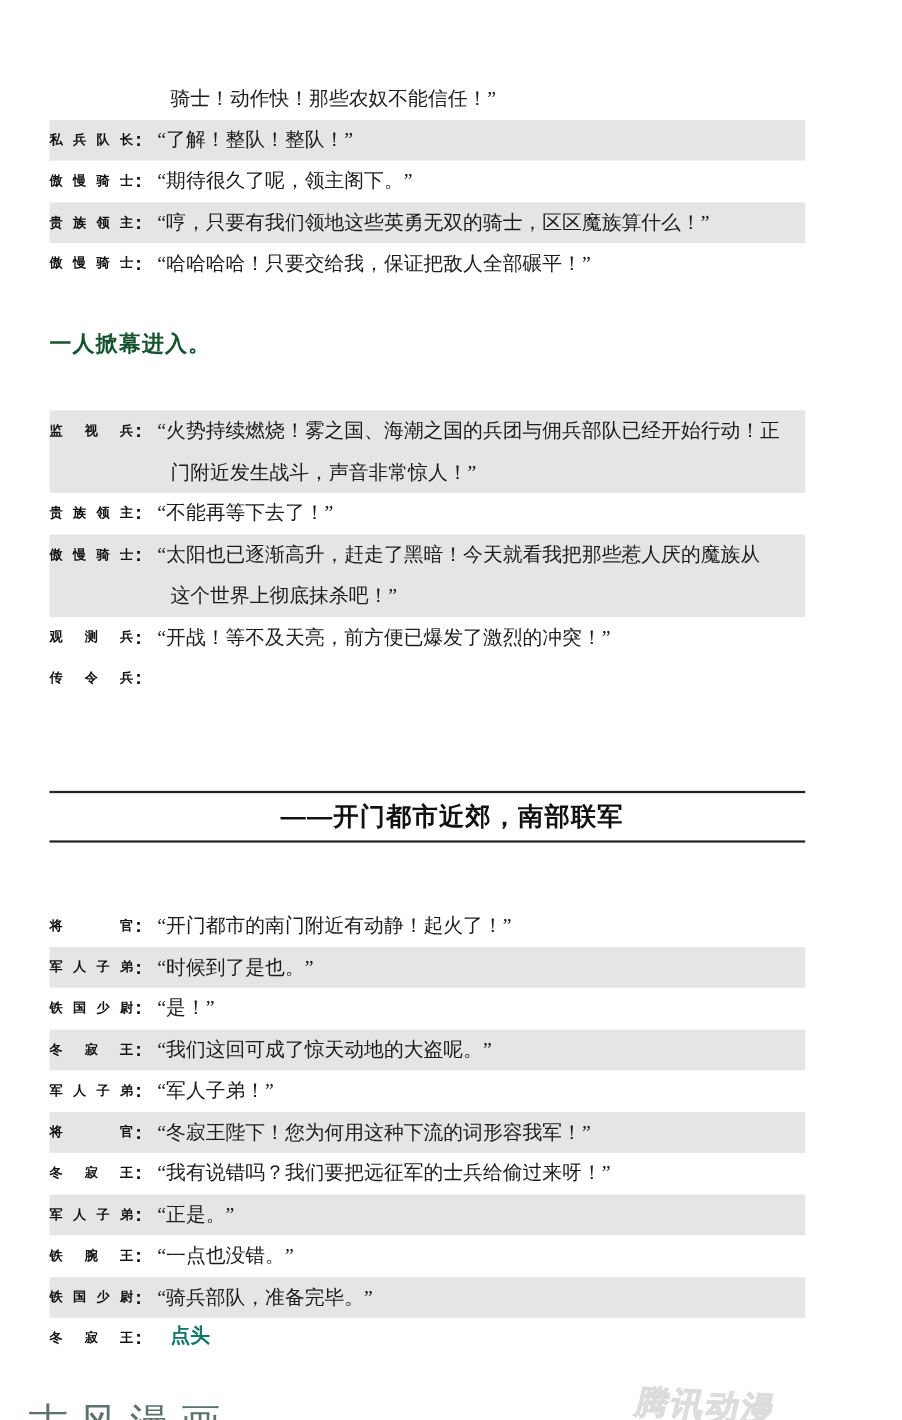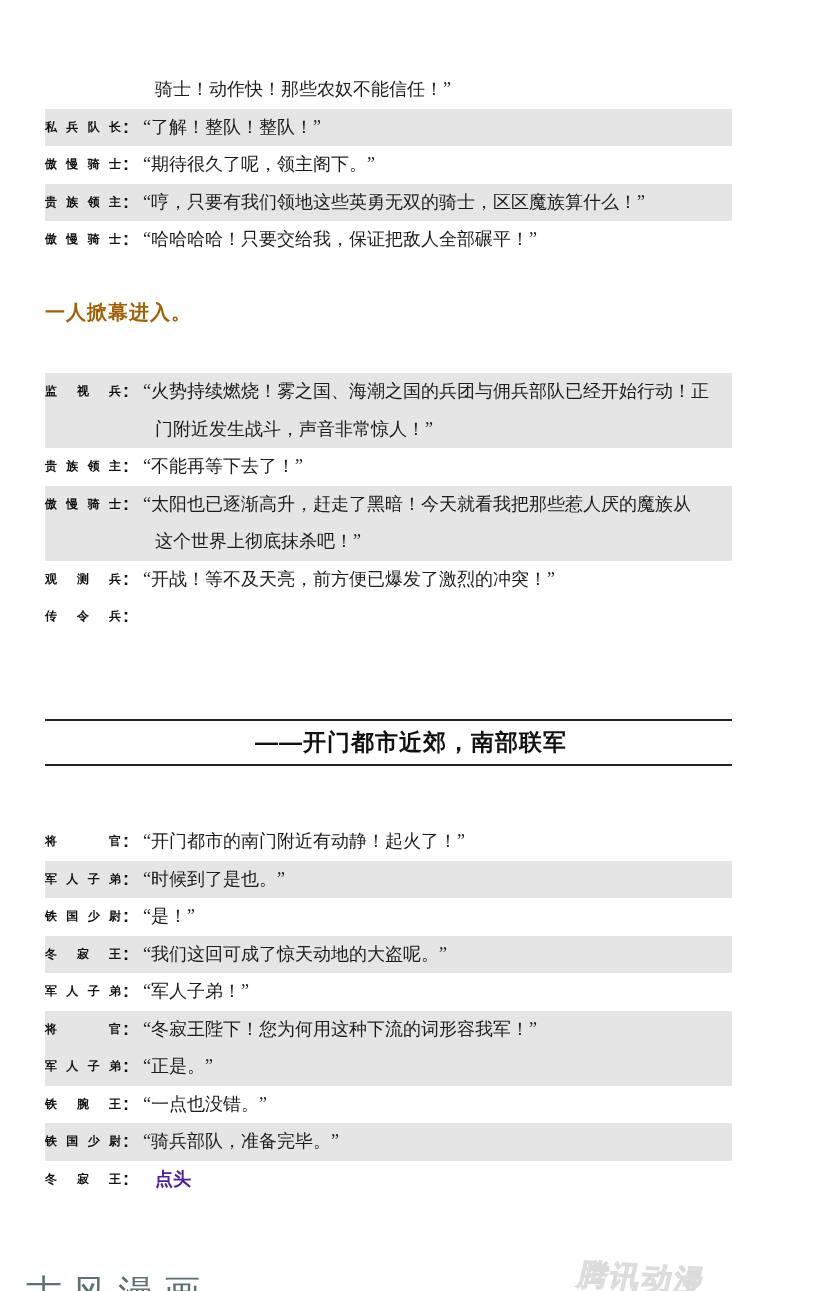--- a/index.html
+++ b/index.html
@@ -15,25 +15,25 @@
     text-align:justify; text-align-last:justify;
     font-family:"Liberation Sans", sans-serif; font-weight:700;
     font-size:12px; color:#111;
   }
   .colon {
     position:absolute; left:78px; top:0;
     font-family:"Liberation Sans", sans-serif; font-weight:700; font-size:18px; color:#111;
   }
   .dialogue { display:block; text-indent:-12px; white-space:pre-line; }
   .row.cont .dialogue { text-indent:0; }
-  .dialogue.action { font-family:Liberation Sans, sans-serif; font-weight:700; text-indent:0; color:#4c1d95; }
+  .dialogue.action { font-family:Liberation Mono, monospace; font-weight:700; text-indent:0; color:#0f766e; }
   .stage {
     position:absolute; left:45px; top:271px;
     font-family:Liberation Sans, sans-serif; font-weight:700;
-    font-size:20px; color:#a16207; letter-spacing:1px;
+    font-size:20px; color:#14532d; letter-spacing:1px;
   }
   .section-title {
     position:absolute; left:45px; top:691px; width:732px;
     border-top:2px solid #222; border-bottom:2px solid #222;
     height:43px; line-height:43px; text-align:center;
     font-family:"Liberation Sans", sans-serif; font-weight:700;
     font-size:23px; color:#111; letter-spacing:1px;
   }
   .sec1 { top:43px; }
   .sec2 { top:345px; }
@@ -147,20 +147,21 @@
       <span class="dialogue">“军人子弟！”</span>
     </div>
     <div class="row shaded">
       <span class="speaker">将官</span>
         <span class="colon">:</span>
       <span class="dialogue">“冬寂王陛下！您为何用这种下流的词形容我军！”</span>
     </div>
     <div class="row">
       <span class="speaker">冬寂王</span>
         <span class="colon">:</span>
+      <span class="dialogue">“我有说错吗？我们要把远征军的士兵给偷过来呀！”</span>
     </div>
     <div class="row shaded">
       <span class="speaker">军人子弟</span>
         <span class="colon">:</span>
       <span class="dialogue">“正是。”</span>
     </div>
     <div class="row">
       <span class="speaker">铁腕王</span>
         <span class="colon">:</span>
       <span class="dialogue">“一点也没错。”</span>

